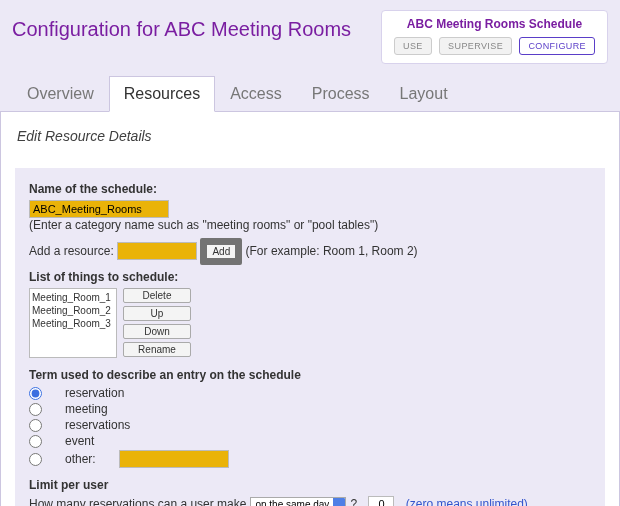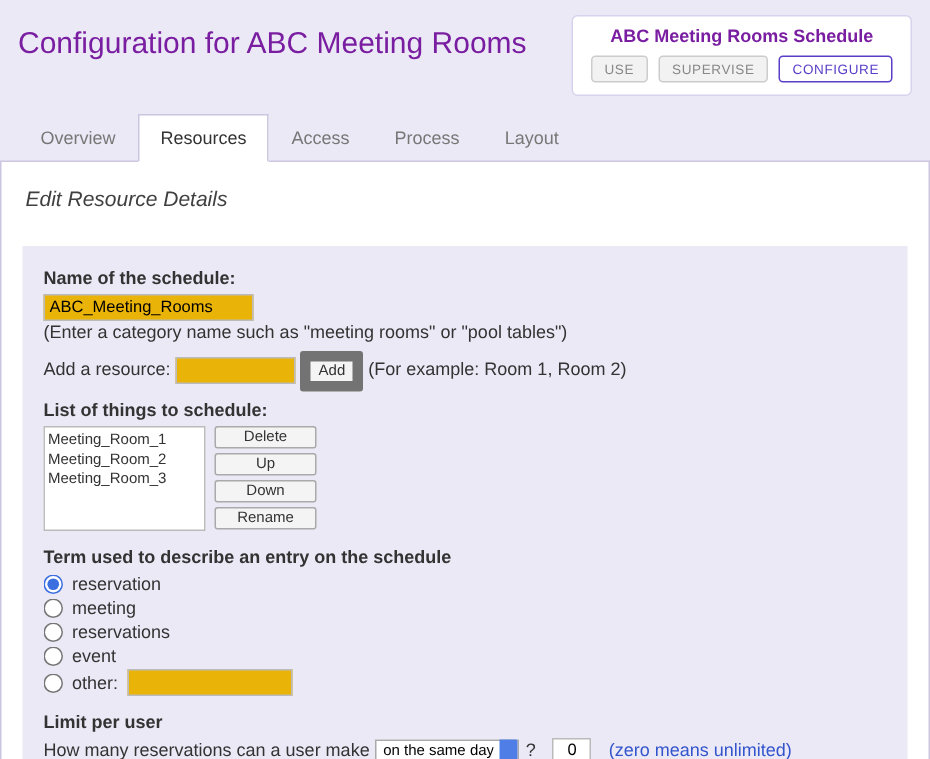--- a/index.html
+++ b/index.html
@@ -54,21 +54,21 @@
     background: #fff;
   }
   .tabs {
     display: flex;
     border-bottom: 1px solid #ccc6e0;
     padding-left: 12px;
     gap: 0;
   }
   .tab {
     padding: 8px 14px;
-    font-size: 12px;
+    font-size: 16px;
     color: #777;
     border: 1px solid transparent;
     border-bottom: none;
     margin-bottom: -1px;
     cursor: pointer;
   }
   .tab.active {
     background: #fff;
     border-color: #ccc6e0;
     border-bottom: 1px solid #fff;
@@ -105,21 +105,21 @@
     background: #eab308;
   }
   .hint { color: #333; }
   .row { margin-bottom: 10px; }
   .resources-row {
     display: flex;
     align-items: flex-start;
     gap: 6px;
   }
   .listbox {
-    width: 108px;
+    width: 88px;
     height: 70px;
     border: 1px solid #bbb;
     background: #fff;
     font-size: 10px;
     padding: 2px;
     overflow: auto;
   }
   .listbox .item { line-height: 13px; }
   .btn-col {
     display: flex;
@@ -132,21 +132,21 @@
     padding: 1px 0;
     border: 1px solid #aaa;
     border-radius: 2px;
     background: #f4f4f4;
     text-align: center;
     cursor: pointer;
   }
   .radio-row {
     display: flex;
     align-items: center;
-    gap: 6px;
+    gap: 23px;
     margin: 2px 0;
     font-size: 12px;
   }
   input[type=radio] { accent-color: #3b6fe0; margin:0; }
   .limit-row {
     display: flex;
     align-items: center;
     gap: 4px;
     margin: 2px 0;
     font-size: 12px;

